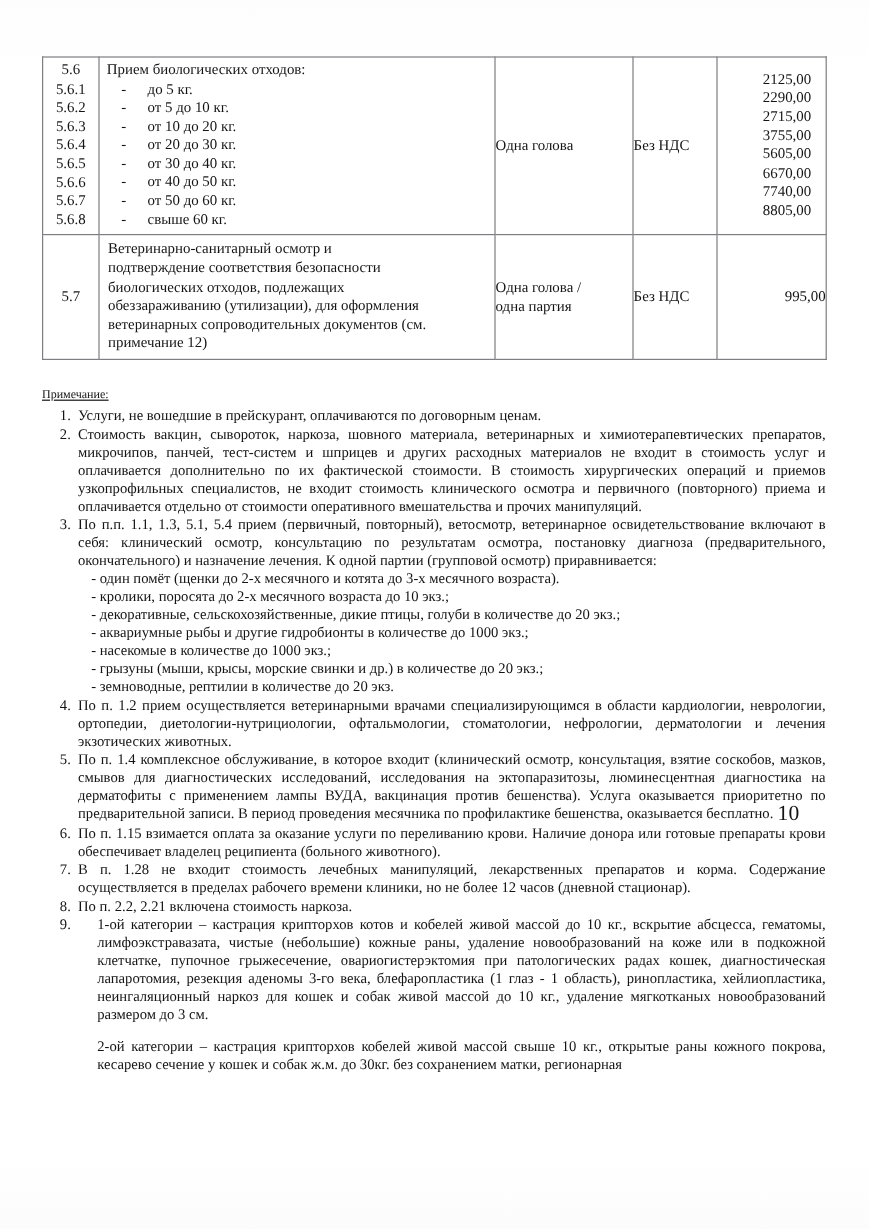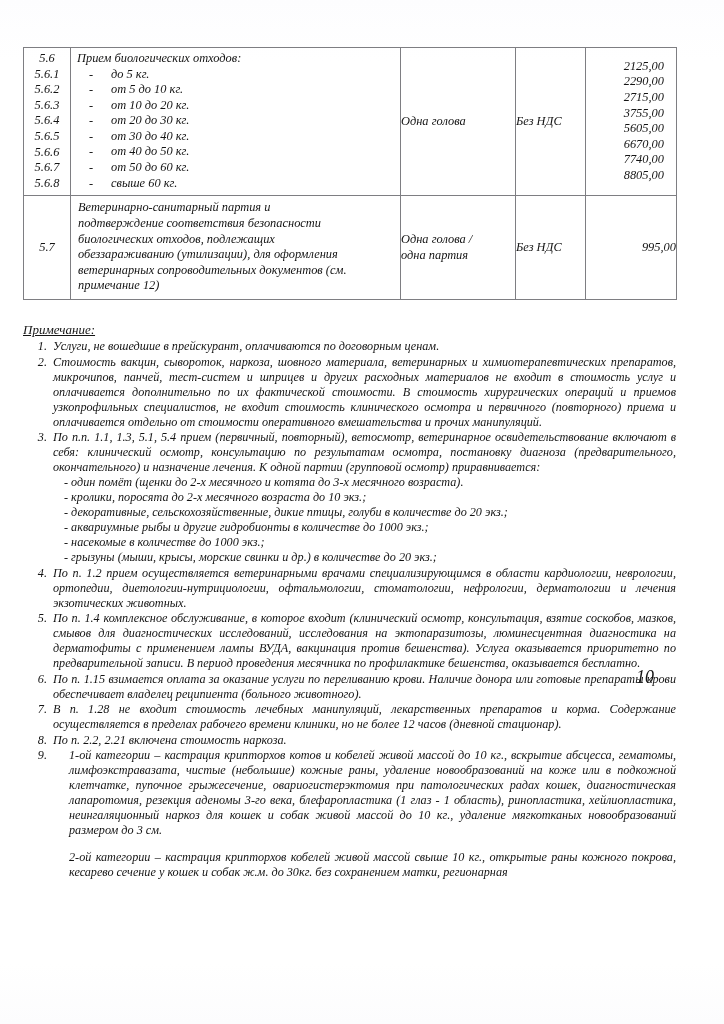--- a/index.html
+++ b/index.html
@@ -18,25 +18,24 @@
   }
   
   .page {
     position: absolute;
     inset: 0;
     background:
       linear-gradient(180deg, #fdfdfe 0%, #ffffff 6%, #ffffff 94%, #fcfcfd 100%);
   }
   .page-inner {
     position: absolute;
-    left: 23px;
+    left: 35px;
     top: 0;
     width: 654px;
     height: 720px;
-    font-style: italic;
   }
 
   
   table.price-table {
     position: absolute;
     left: 0;
     top: 47px;
     width: 653px;
     border-collapse: collapse;
     table-layout: fixed;
@@ -93,21 +92,21 @@
     position: absolute;
     left: 0;
     top: 322px;
     width: 653px;
     font-size: 12.2px;
     line-height: 15.0px;
   }
   .notes-title {
     text-decoration: underline;
     margin: 0 0 2px 0;
-    font-size: 13px;
+    font-size: 10px;
   }
   ol.note-list {
     margin: 0;
     padding: 0 0 0 30px;
     list-style: none;
     counter-reset: noteidx;
   }
   ol.note-list > li {
     counter-increment: noteidx;
     position: relative;
@@ -238,21 +237,21 @@
               <div>7740,00</div>
               <div>8805,00</div>
             </div>
           </td>
         </tr>
 
         <tr>
           <td class="num-single">5.7</td>
           <td>
             <div class="long-desc">
-              <div>Ветеринарно-санитарный партия и</div>
+              <div>Ветеринарно-санитарный осмотр и</div>
               <div>подтверждение соответствия безопасности</div>
               <div>биологических отходов, подлежащих</div>
               <div>обеззараживанию (утилизации), для оформления</div>
               <div>ветеринарных сопроводительных документов (см.</div>
               <div>примечание 12)</div>
             </div>
           </td>
           <td class="center-cell">
             <span class="l2">Одна голова /</span>
             <span class="l2">одна партия</span>
@@ -278,20 +277,21 @@
 
         <li>
           <p class="note-p">По п.п. 1.1, 1.3, 5.1, 5.4 прием (первичный, повторный), ветосмотр, ветеринарное освидетельствование включают в себя: клинический осмотр, консультацию по результатам осмотра, постановку диагноза (предварительного, окончательного) и назначение лечения. К одной партии (групповой осмотр) приравнивается:</p>
           <ul class="sub-list">
             <li>- один помёт (щенки до 2-х месячного и котята до 3-х месячного возраста).</li>
             <li>- кролики, поросята до 2-х месячного возраста до 10 экз.;</li>
             <li>- декоративные, сельскохозяйственные, дикие птицы, голуби в количестве до 20 экз.;</li>
             <li>- аквариумные рыбы и другие гидробионты в количестве до 1000 экз.;</li>
             <li>- насекомые в количестве до 1000 экз.;</li>
             <li>- грызуны (мыши, крысы, морские свинки и др.) в количестве до 20 экз.;</li>
+            <li>- земноводные, рептилии в количестве до 20 экз.</li>
           </ul>
         </li>
 
         <li>
           <p class="note-p">По п. 1.2 прием осуществляется ветеринарными врачами специализирующимся в области кардиологии, неврологии, ортопедии, диетологии-нутрициологии, офтальмологии, стоматологии, нефрологии, дерматологии и лечения экзотических животных.</p>
         </li>
 
         <li>
           <p class="note-p">По п. 1.4 комплексное обслуживание, в которое входит (клинический осмотр, консультация, взятие соскобов, мазков, смывов для диагностических исследований, исследования на эктопаразитозы, люминесцентная диагностика на дерматофиты с применением лампы ВУДА, вакцинация против бешенства). Услуга оказывается приоритетно по предварительной записи. В период проведения месячника по профилактике бешенства, оказывается бесплатно.</p>
         </li>

